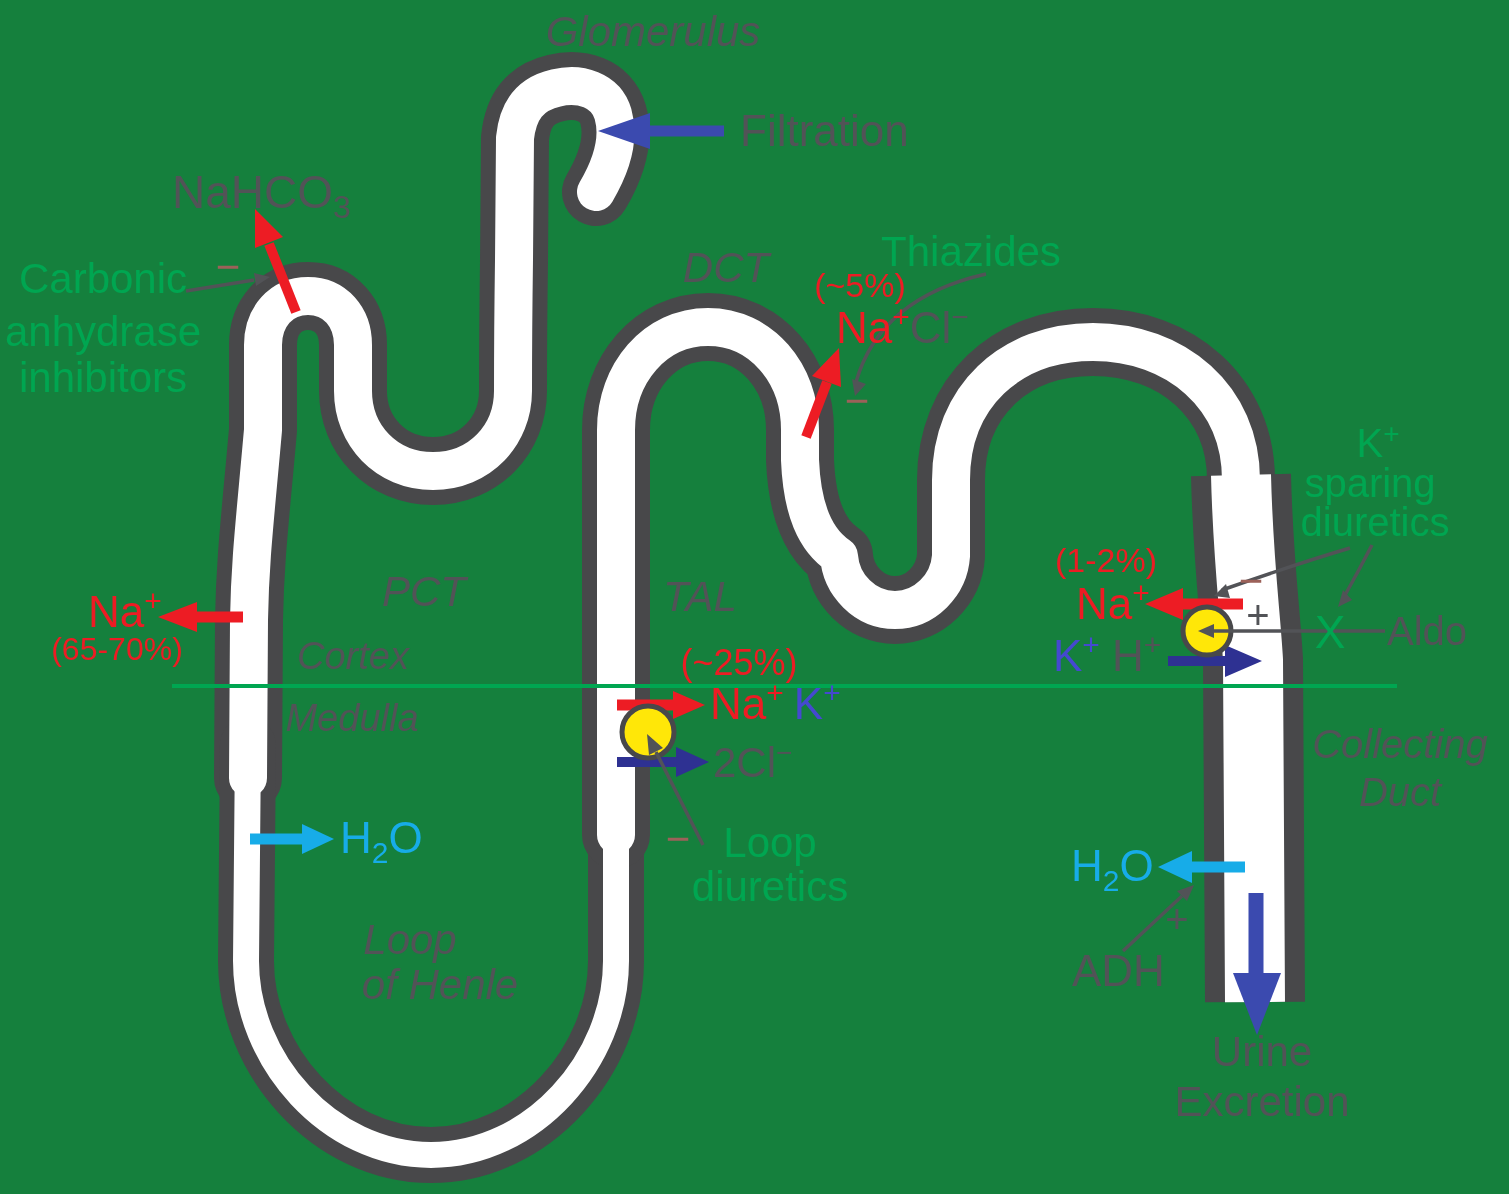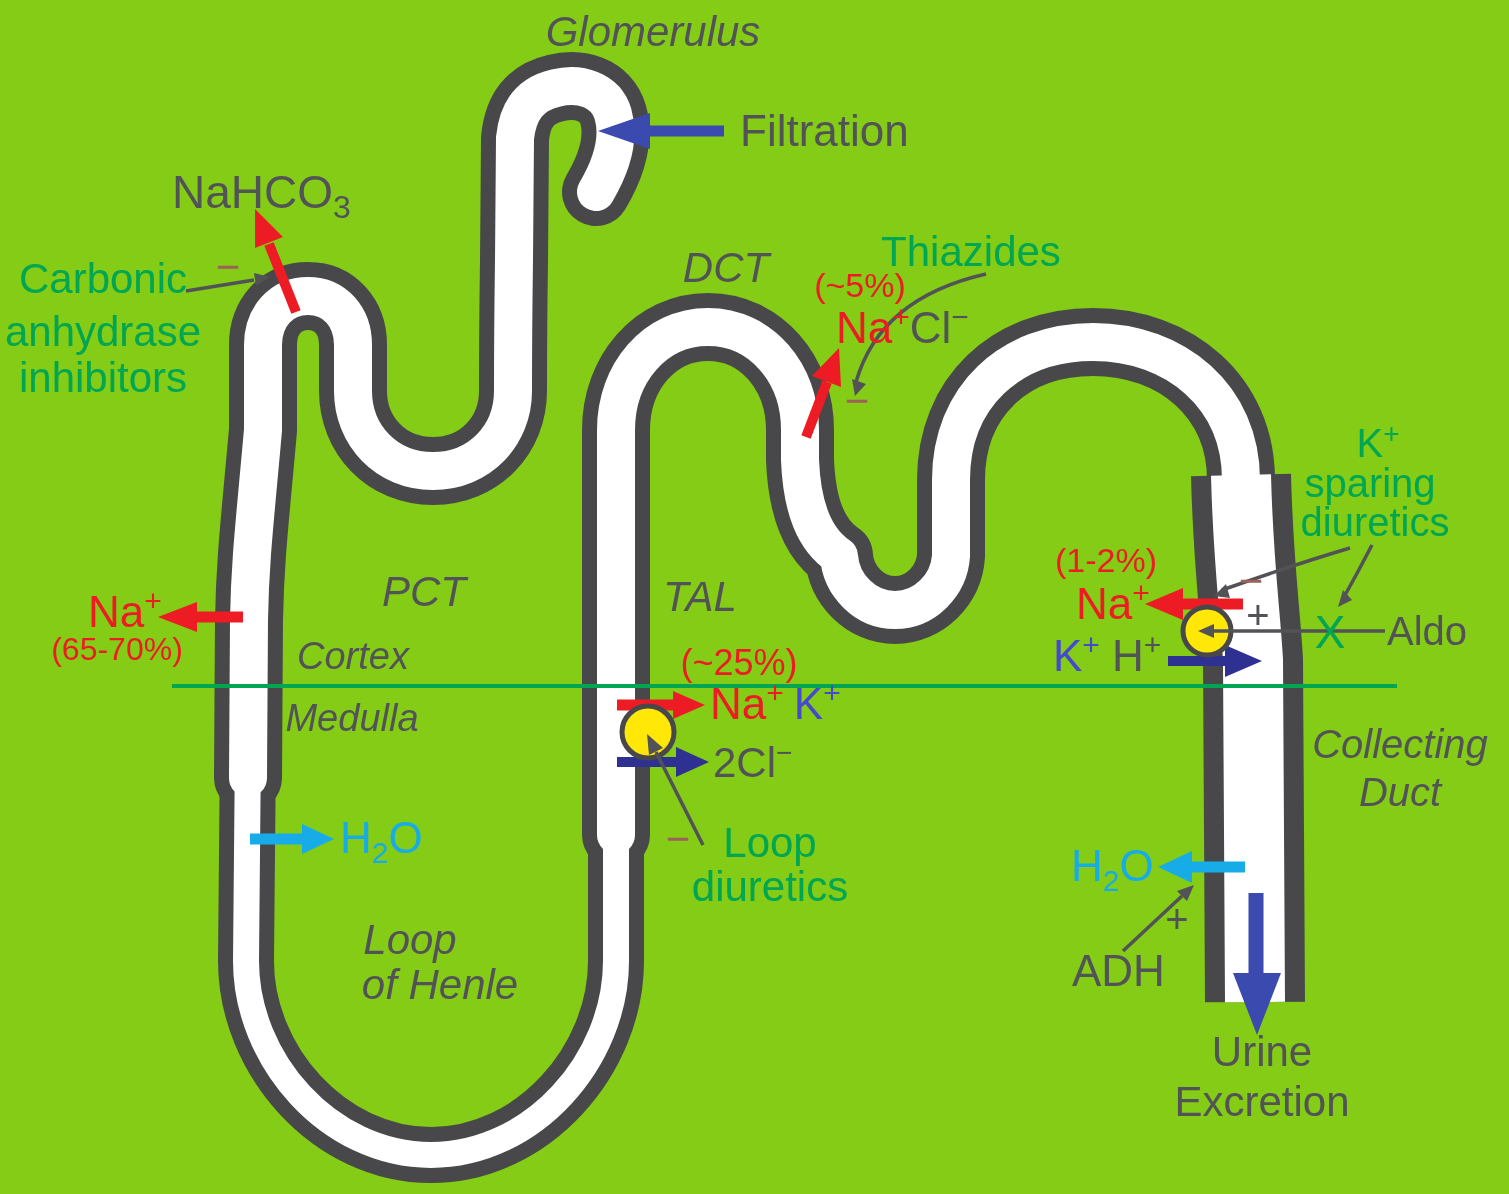--- a/index.html
+++ b/index.html
@@ -1,16 +1,16 @@
 <!DOCTYPE html>
 <html><head>
 <meta charset="utf-8">
 <style>
   html,body{margin:0;padding:0;background:#ffffff;}
-  .stage{position:relative;width:1509px;height:1194px;background:#84cc16;overflow:hidden;
+  .stage{position:relative;width:1509px;height:1194px;background:#15803d;overflow:hidden;
          font-family:"Liberation Sans", sans-serif;}
   svg{display:block}
   text{font-family:"Liberation Sans", sans-serif;}
   .charcoal{fill:#525357}
   .red{fill:#ed1c24}
   .green{fill:#00a651}
   .cyan{fill:#17ace8}
   .blue{fill:#4549d0}
   .brick{fill:#9c6159}
   .it{font-style:italic}

